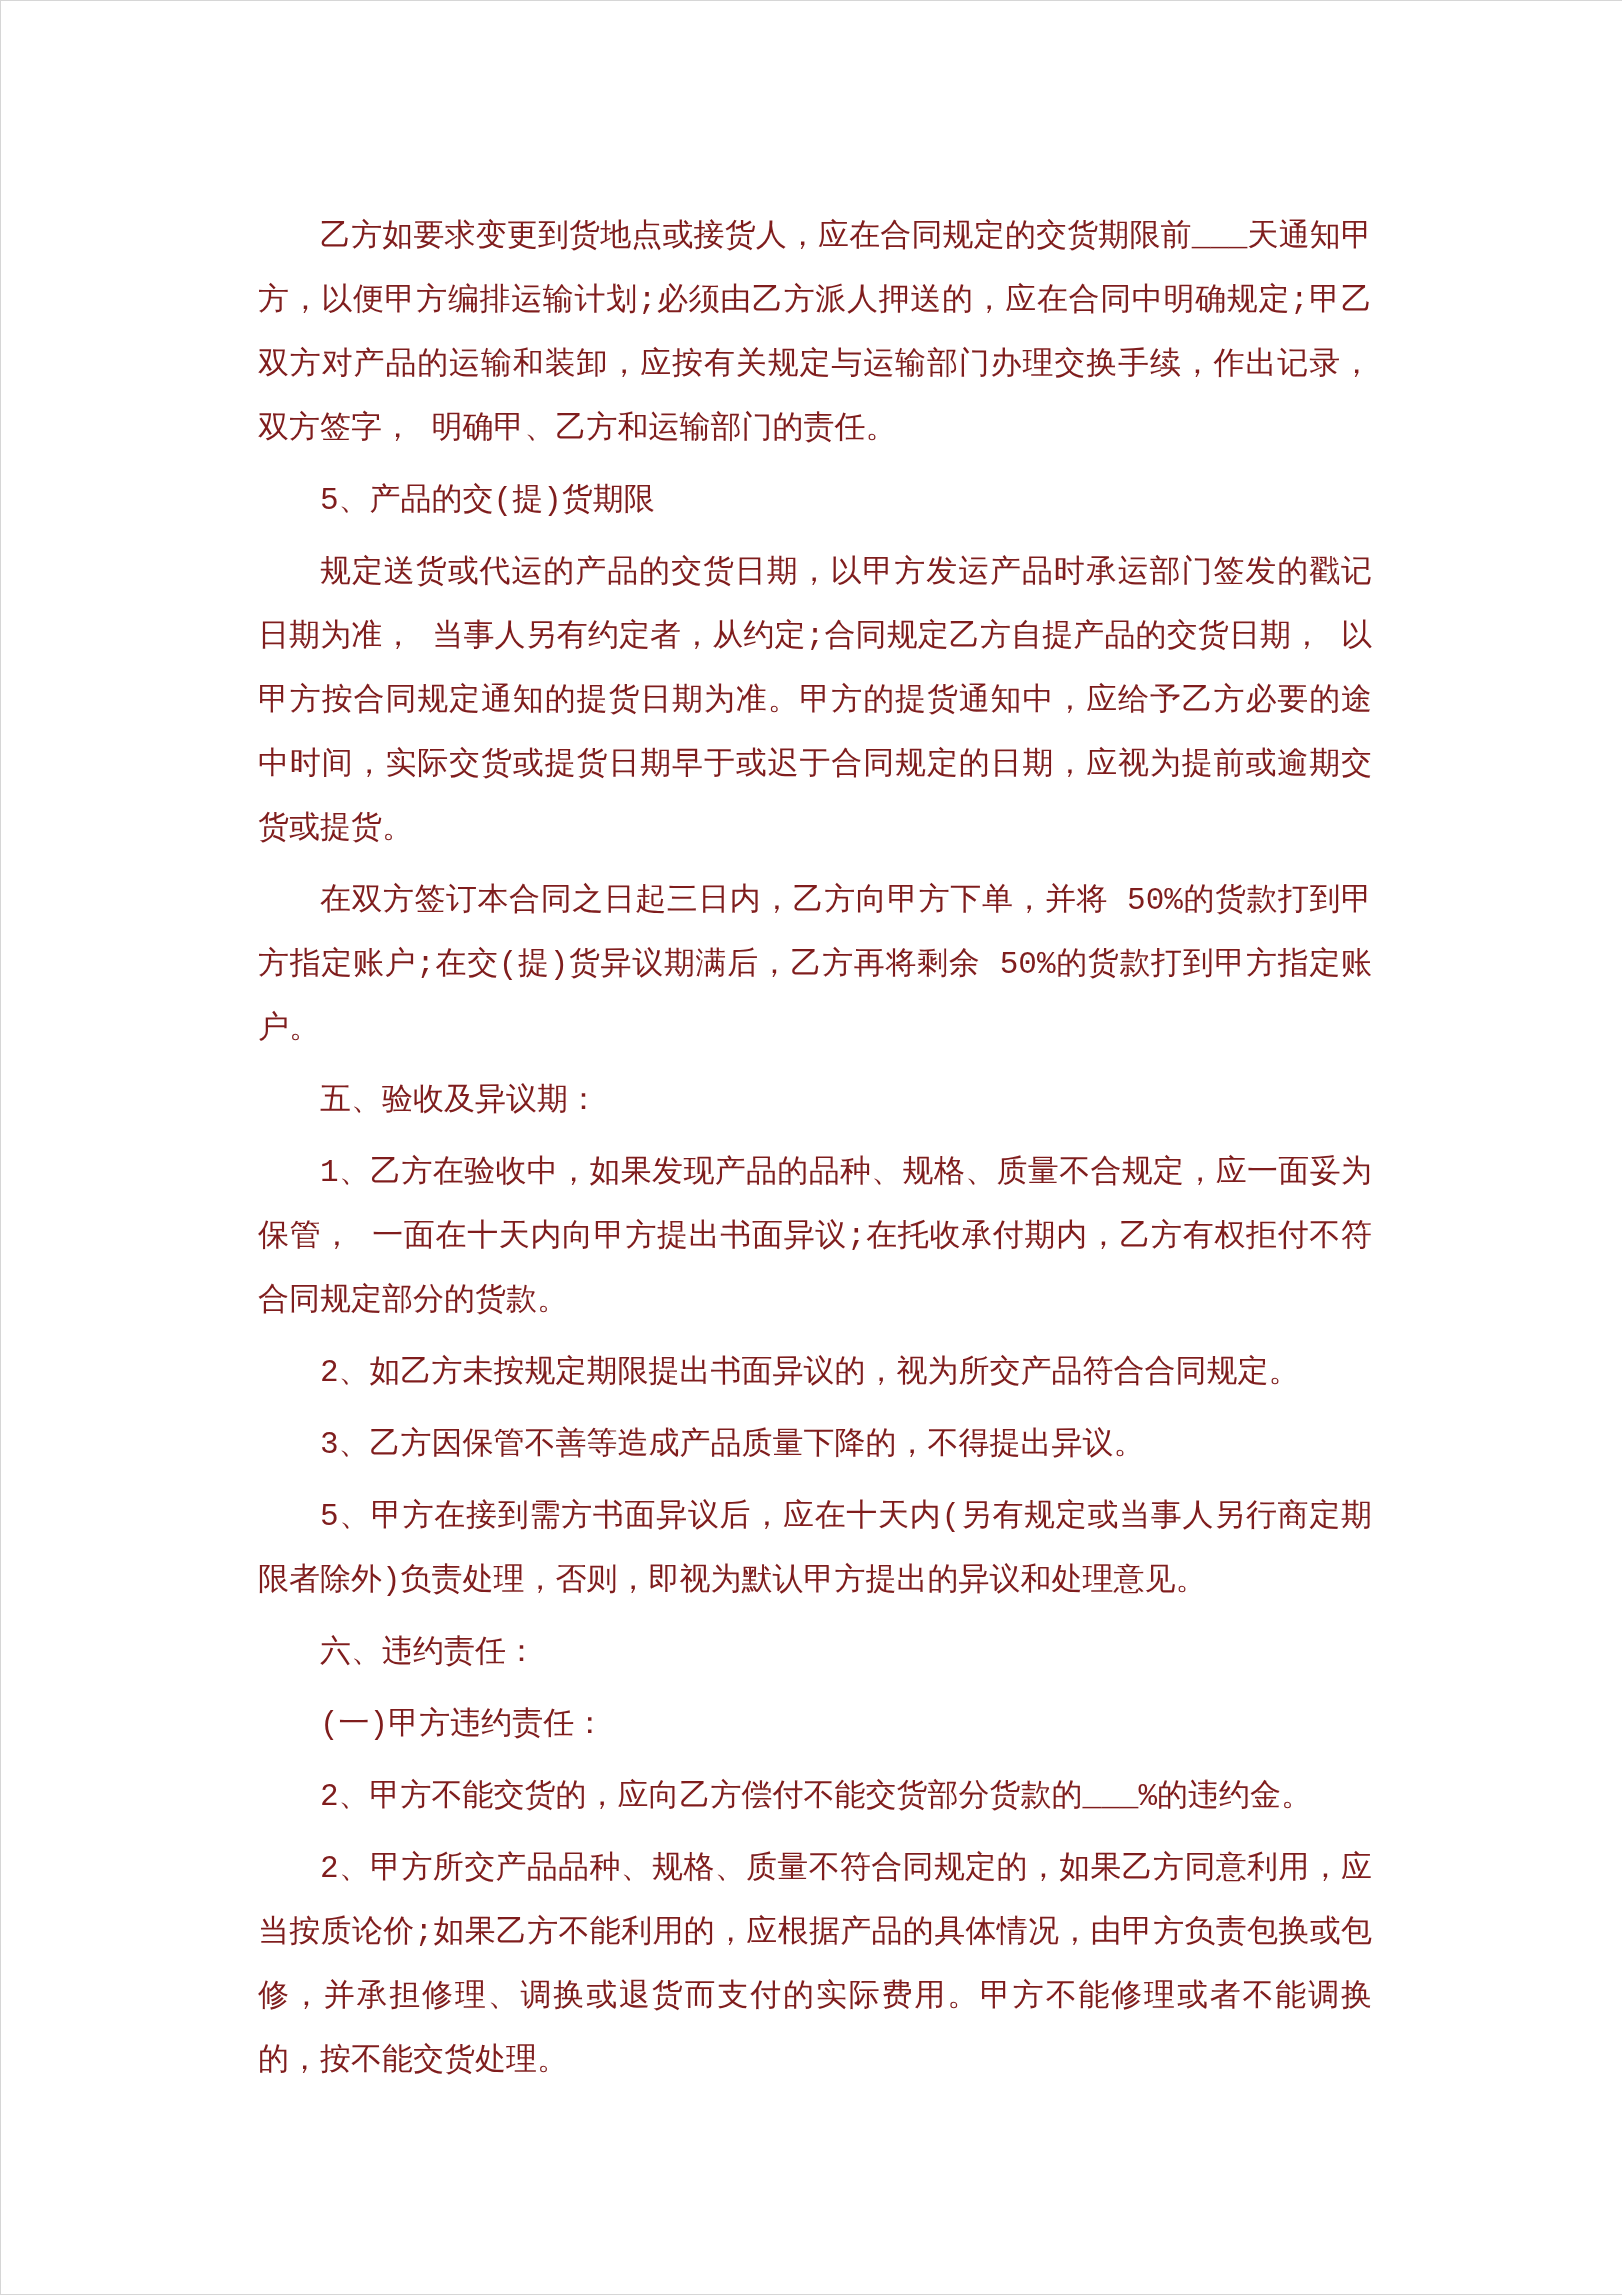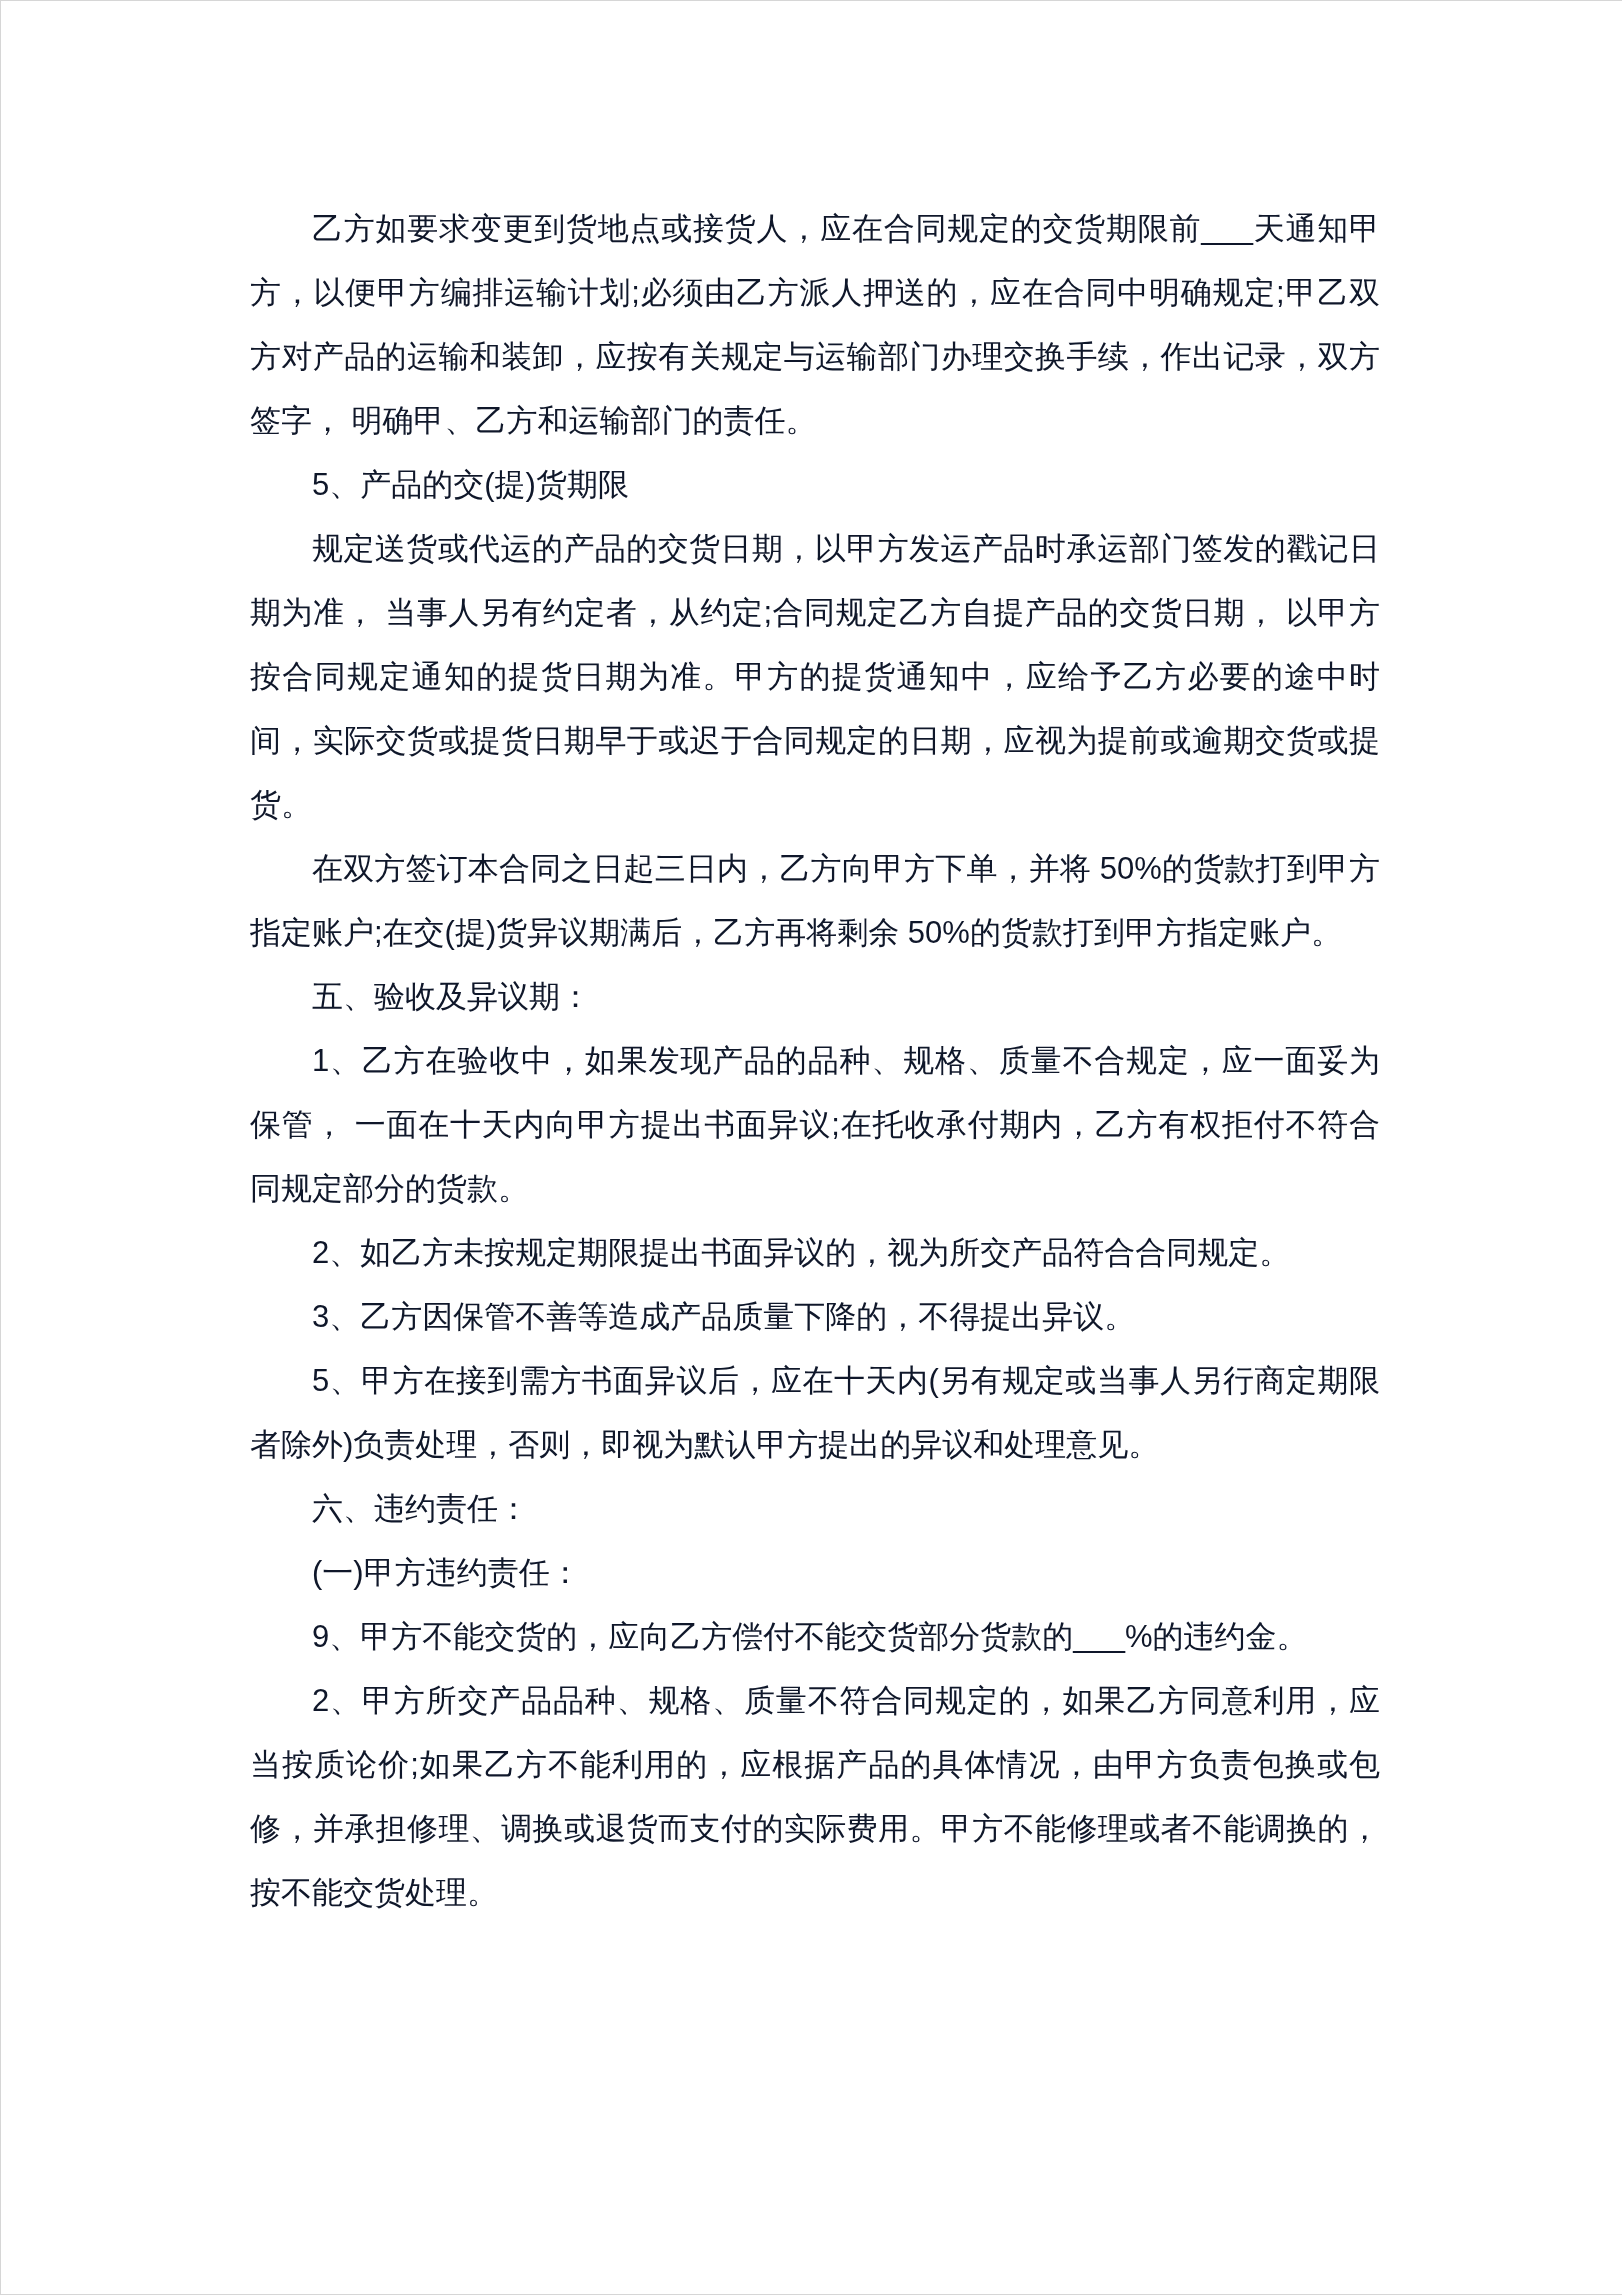--- a/index.html
+++ b/index.html
@@ -11,26 +11,26 @@
     position: relative;
     box-sizing: border-box;
     width: 1623px;
     height: 2295px;
     background: #ffffff;
     border: 1.3px solid #d6d6d6;
     padding: 196px 242px 0 249px;
     overflow: hidden;
   }
   .doc-body p {
-    margin: 0;
+    margin: 8px;
     padding: 0;
-    font-family: Liberation Sans, sans-serif;
+    font-family: Liberation Mono, monospace;
     font-size: 31px;
     line-height: 64px;
-    color: #0f172a;
+    color: #7f1d1d;
     text-align: justify;
     text-indent: 2em;
     word-break: break-all;
   }
 </style>
 </head>
 <body>
 
 <div class="page">
   <div class="doc-body">
@@ -38,17 +38,17 @@
     <p>5、产品的交(提)货期限</p>
     <p>规定送货或代运的产品的交货日期，以甲方发运产品时承运部门签发的戳记日期为准， 当事人另有约定者，从约定;合同规定乙方自提产品的交货日期， 以甲方按合同规定通知的提货日期为准。甲方的提货通知中，应给予乙方必要的途中时间，实际交货或提货日期早于或迟于合同规定的日期，应视为提前或逾期交货或提货。</p>
     <p>在双方签订本合同之日起三日内，乙方向甲方下单，并将 50%的货款打到甲方指定账户;在交(提)货异议期满后，乙方再将剩余 50%的货款打到甲方指定账户。</p>
     <p>五、验收及异议期：</p>
     <p>1、乙方在验收中，如果发现产品的品种、规格、质量不合规定，应一面妥为保管， 一面在十天内向甲方提出书面异议;在托收承付期内，乙方有权拒付不符合同规定部分的货款。</p>
     <p>2、如乙方未按规定期限提出书面异议的，视为所交产品符合合同规定。</p>
     <p>3、乙方因保管不善等造成产品质量下降的，不得提出异议。</p>
     <p>5、甲方在接到需方书面异议后，应在十天内(另有规定或当事人另行商定期限者除外)负责处理，否则，即视为默认甲方提出的异议和处理意见。</p>
     <p>六、违约责任：</p>
     <p>(一)甲方违约责任：</p>
-    <p>9、甲方不能交货的，应向乙方偿付不能交货部分货款的___%的违约金。</p>
+    <p>2、甲方不能交货的，应向乙方偿付不能交货部分货款的___%的违约金。</p>
     <p>2、甲方所交产品品种、规格、质量不符合同规定的，如果乙方同意利用，应当按质论价;如果乙方不能利用的，应根据产品的具体情况，由甲方负责包换或包修，并承担修理、调换或退货而支付的实际费用。甲方不能修理或者不能调换的，按不能交货处理。</p>
   </div>
 </div>
 
 
 </body></html>

